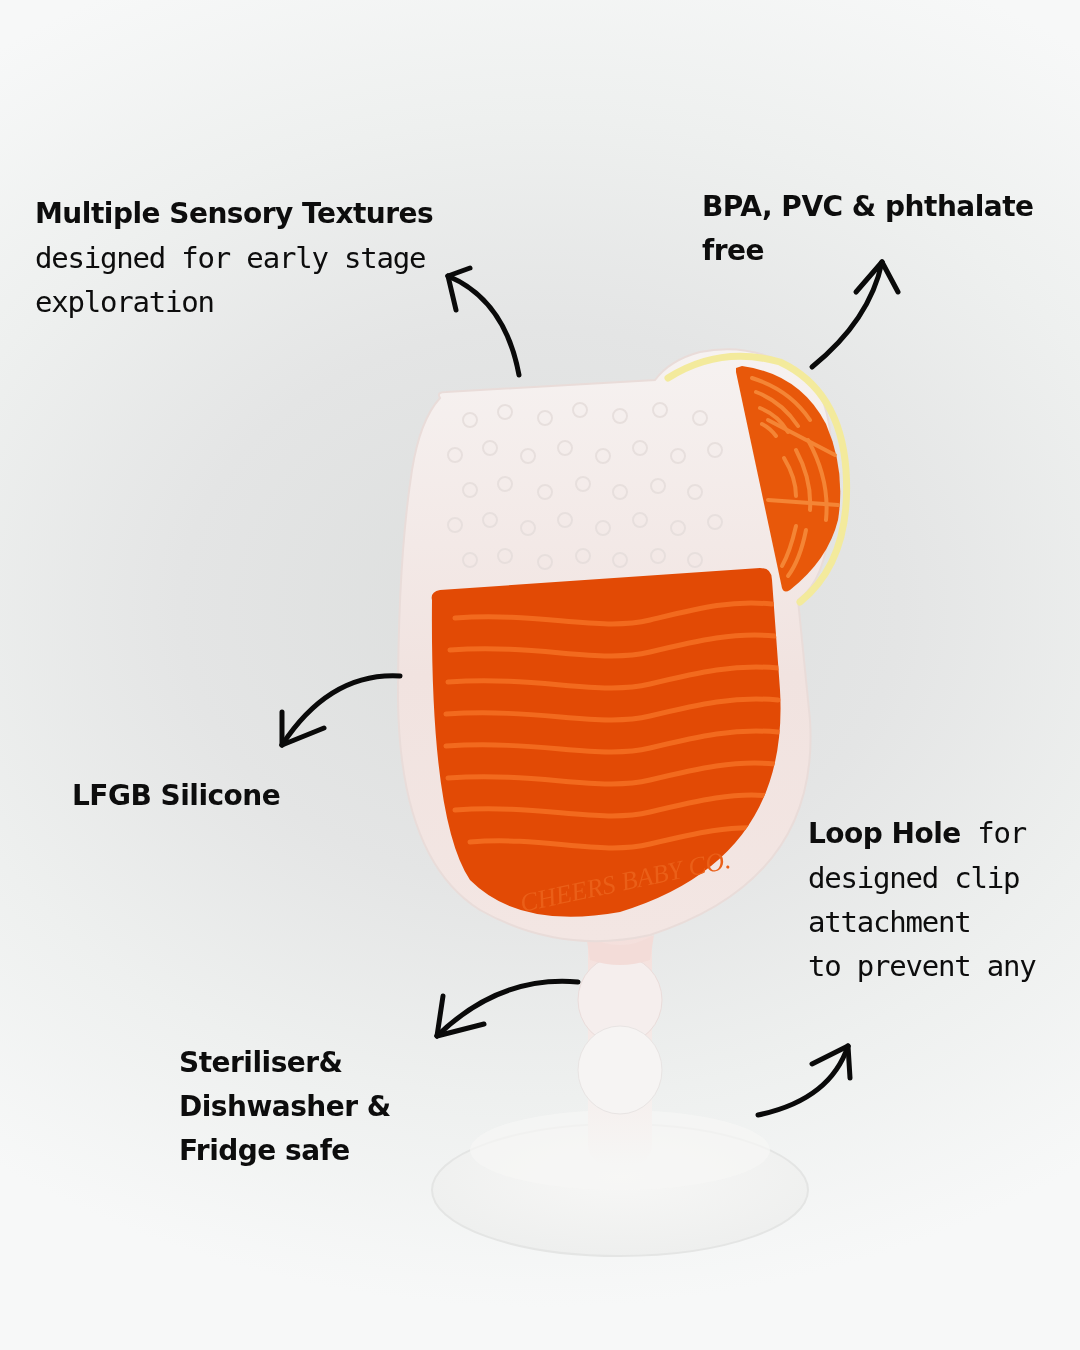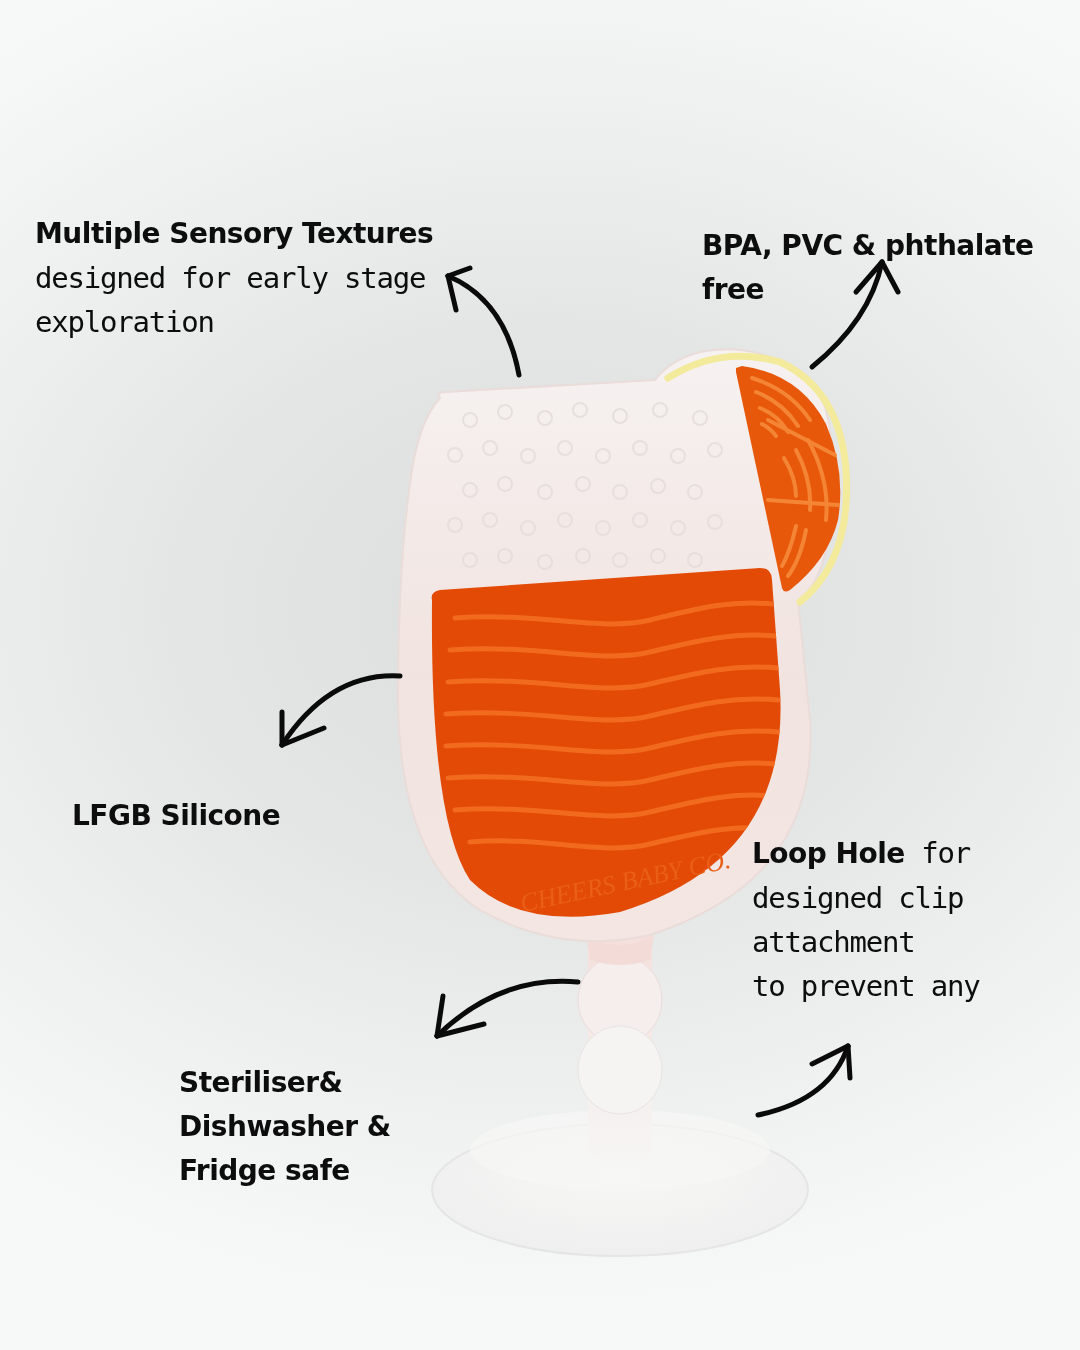--- a/index.html
+++ b/index.html
@@ -3,29 +3,29 @@
 <meta charset="utf-8">
 <style>
   html, body { margin: 0; padding: 0; }
   body {
     width: 1080px; height: 1350px; overflow: hidden; position: relative;
     background: radial-gradient(ellipse 900px 700px at 50% 45%, #dcdedd 0%, #e4e5e5 40%, #eef0ef 70%, #f7f8f8 100%);
     font-family: "DejaVu Sans", sans-serif;
     color: #0d0d0d;
   }
   .stage { position: absolute; inset: 0; }
-  .label { position: absolute; font-size: 28px; line-height: 44px; letter-spacing: -0.2px; margin-top: 20px; }
+  .label { position: absolute; font-size: 28px; line-height: 44px; letter-spacing: -0.2px; }
   .label .b { font-weight: bold; letter-spacing: -0.5px; }
   .label .r { font-weight: normal; font-family: "DejaVu Sans Mono", monospace; font-size: 29px; letter-spacing: -1.2px; }
   .label div { white-space: nowrap; }
 
   #lbl-textures { left: 35px; top: 192px; }
-  #lbl-bpa { left: 702px; top: 204px; }
+  #lbl-bpa { left: 702px; top: 185px; }
   #lbl-lfgb { left: 72px; top: 774px; }
-  #lbl-loop { left: 752px; top: 811px; }
+  #lbl-loop { left: 808px; top: 811px; }
   #lbl-dish { left: 179px; top: 1041px; }
 
   svg.product { position: absolute; left: 0; top: 0; width: 1080px; height: 1350px; }
   svg.arrows { position: absolute; left: 0; top: 0; width: 1080px; height: 1350px; pointer-events: none; }
 </style>
 </head>
 <body>
 
 <div class="stage">
 

